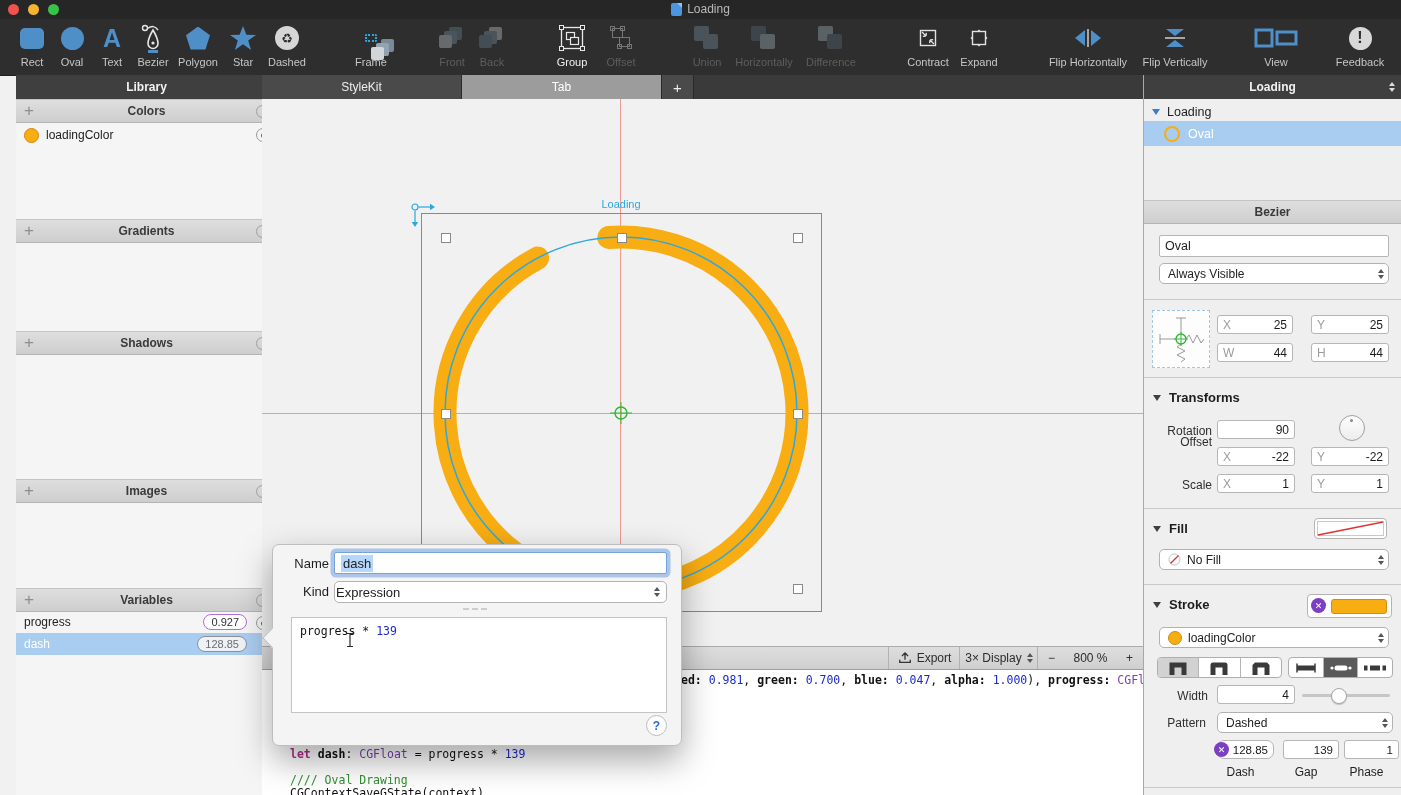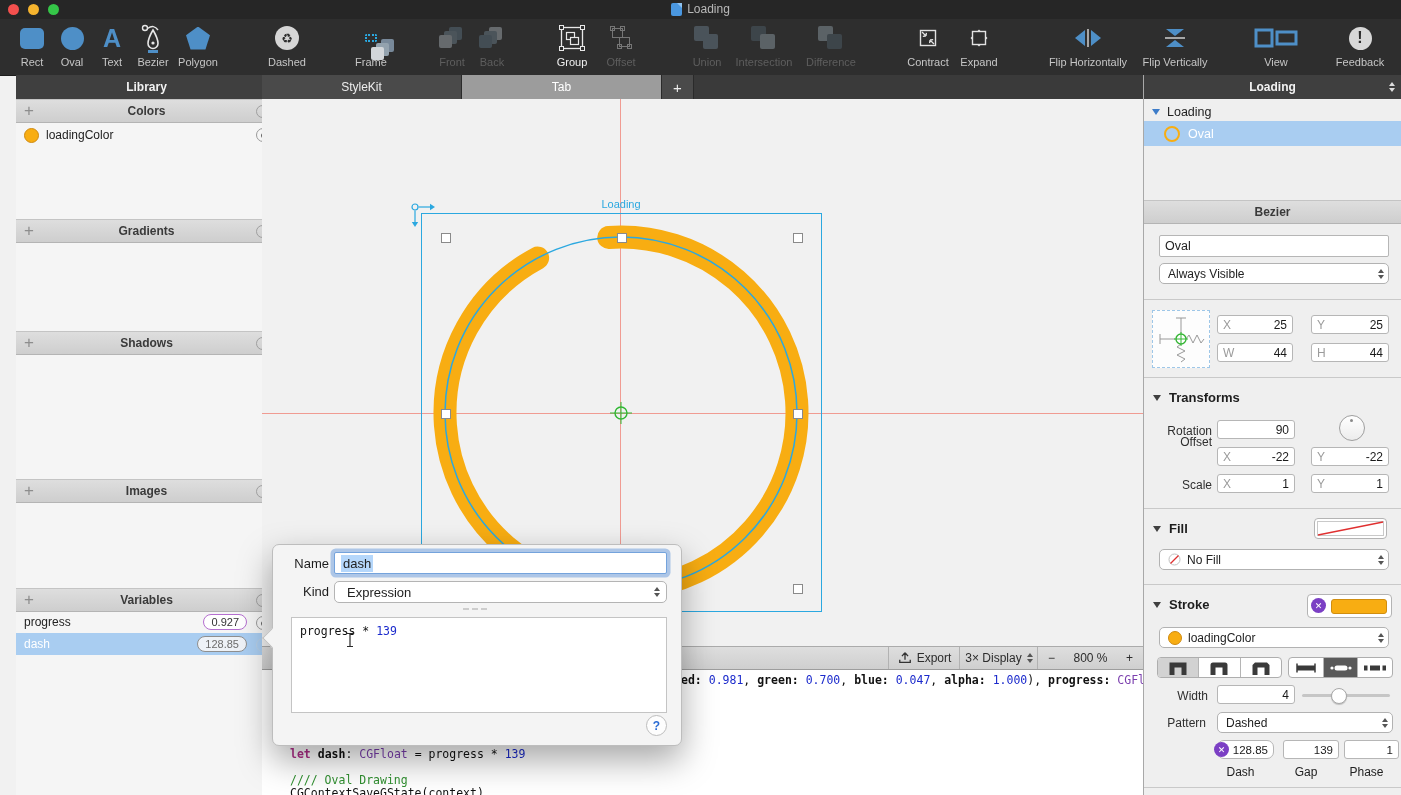--- a/index.html
+++ b/index.html
@@ -43,21 +43,21 @@
   .expcell{position:absolute;top:0;height:22px;display:flex;align-items:center;justify-content:center;gap:5px;font-size:12px;color:#2c2c2c;border-left:1px solid #b2b2b2;}
   .codepanel{position:absolute;left:262px;top:670px;width:881px;height:125px;background:#fff;font-family:"DejaVu Sans Mono","Liberation Mono",monospace;font-size:11.5px;}
   .cline{position:absolute;white-space:pre;}
   .ck{color:#b0308a;font-weight:bold;} .cn{color:#1b2acc;} .ct{color:#7b3fae;} .cc{color:#2f8f2f;} .cb{font-weight:bold;color:#111;} .cp{color:#111;}
   
   .popover{position:absolute;left:272px;top:544px;width:408px;height:200px;background:#f4f4f4;border:1px solid #bdbdbd;border-radius:7px;box-shadow:0 14px 34px rgba(0,0,0,.35);}
   .poparrow{position:absolute;left:-8px;top:86px;width:13px;height:13px;background:#f4f4f4;border-left:1px solid #bdbdbd;border-bottom:1px solid #bdbdbd;transform:rotate(45deg);}
   .plabel{position:absolute;font-size:13px;color:#1c1c1c;text-align:right;width:44px;}
   .namefield{position:absolute;left:61px;top:7px;width:333px;height:22px;background:#fff;border:1px solid #74a3dc;box-shadow:0 0 0 3.5px rgba(114,160,220,.55);border-radius:2px;display:flex;align-items:center;padding-left:6px;box-sizing:border-box;font-size:13px;}
   .namefield .sel{background:#b5d7fb;padding:1px 2px;}
-  .kinddrop{position:absolute;left:61px;top:36px;width:333px;height:22px;background:#fff;border:1px solid #b4b4b4;border-radius:5px;display:flex;align-items:center;padding-left:12px;box-sizing:border-box;font-size:13px;}
+  .kinddrop{position:absolute;left:61px;top:36px;width:333px;height:22px;background:#fff;border:1px solid #b4b4b4;border-radius:5px;display:flex;align-items:center;padding-left:1px;box-sizing:border-box;font-size:13px;}
   .exprbox{position:absolute;left:18px;top:72px;width:376px;height:96px;background:#fff;border:1px solid #c4c4c4;font-family:"DejaVu Sans Mono","Liberation Mono",monospace;font-size:11.5px;padding:6px 8px;box-sizing:border-box;}
   .helpbtn{position:absolute;right:14px;bottom:9px;width:19px;height:19px;border-radius:50%;background:#fdfdfd;border:1px solid #bdbdbd;color:#2b6cd4;font-weight:bold;font-size:12px;display:flex;align-items:center;justify-content:center;}
   
   .rsb{position:absolute;left:1143px;top:75px;width:258px;height:720px;background:#efefef;border-left:1px solid #a8a8a8;box-sizing:border-box;}
   .rsec{position:absolute;left:0;width:257px;height:22px;background:linear-gradient(#dedede,#cecece);border-top:1px solid #c4c4c4;border-bottom:1px solid #b4b4b4;display:flex;align-items:center;justify-content:center;font-weight:bold;color:#3a3a3a;}
   .rdiv{position:absolute;left:0;width:257px;height:1px;background:#c9c9c9;}
   .fld{position:absolute;height:17px;background:#fff;border:1px solid #b6b6b6;border-radius:3px;display:flex;align-items:center;padding:0 5px;font-size:12px;}
   .fld .fl{color:#9b9b9b;} .fld .fv{margin-left:auto;color:#1a1a1a;}
   .drop{position:absolute;height:19px;background:#fff;border:1px solid #b2b2b2;border-radius:5px;display:flex;align-items:center;gap:6px;font-size:12px;padding:0 22px 0 8px;}
   .stepper{position:absolute;right:4px;top:50%;transform:translateY(-50%);display:flex;flex-direction:column;align-items:center;gap:2px;}
@@ -114,20 +114,26 @@
           </svg>
         </span>
       <span class="lb">Bezier</span>
       </div>
     <div class="ti" style="left:198px">
       <span class="ic">
           <span class="blue" style="width:24px;height:23px;display:block;clip-path:polygon(50% 0,100% 38%,81% 100%,19% 100%,0 38%)"></span>
         </span>
       <span class="lb">Polygon</span>
       </div>
+    <div class="ti" style="left:243px">
+      <span class="ic">
+          <span class="blue" style="width:26px;height:24px;display:block;clip-path:polygon(50% 0,63% 36%,100% 38%,70% 60%,81% 100%,50% 76%,19% 100%,30% 60%,0 38%,37% 36%)"></span>
+        </span>
+      <span class="lb">Star</span>
+      </div>
     <div class="ti" style="left:287px">
       <span class="ic">
           <span style="width:24px;height:24px;border-radius:50%;background:#d6d6d6;color:#2d2d2d;font-size:13px;display:flex;align-items:center;justify-content:center">♻</span>
         </span>
       <span class="lb">Dashed</span>
       </div>
     <div class="ti" style="left:371px">
       <span class="ic">
           <span class="framesel"><span class="lay"><i style="left:10px;top:1px;background:#78899a"></i><i style="left:5px;top:5px;background:#93a2ae"></i><i style="left:0;top:9px;background:#d2d6da"></i></span></span>
         </span>
@@ -189,21 +195,21 @@
         </span>
       <span class="lb">Union</span>
       </div>
     <div class="ti dis" style="left:764px">
       <span class="ic">
           <span class="lay">
             <i style="left:0;top:0;width:15px;height:15px;background:#51616d"></i>
             <i style="left:9px;top:8px;width:15px;height:15px;background:#93a1ab"></i>
           </span>
         </span>
-      <span class="lb">Intersection</span>
+      <span class="lb">Horizontally</span>
       </div>
     <div class="ti dis" style="left:831px">
       <span class="ic">
           <span class="lay">
             <i style="left:0;top:0;width:15px;height:15px;background:#93a1ab"></i>
             <i style="left:9px;top:8px;width:15px;height:15px;background:#51616d"></i>
           </span>
         </span>
       <span class="lb">Difference</span>
       </div>

